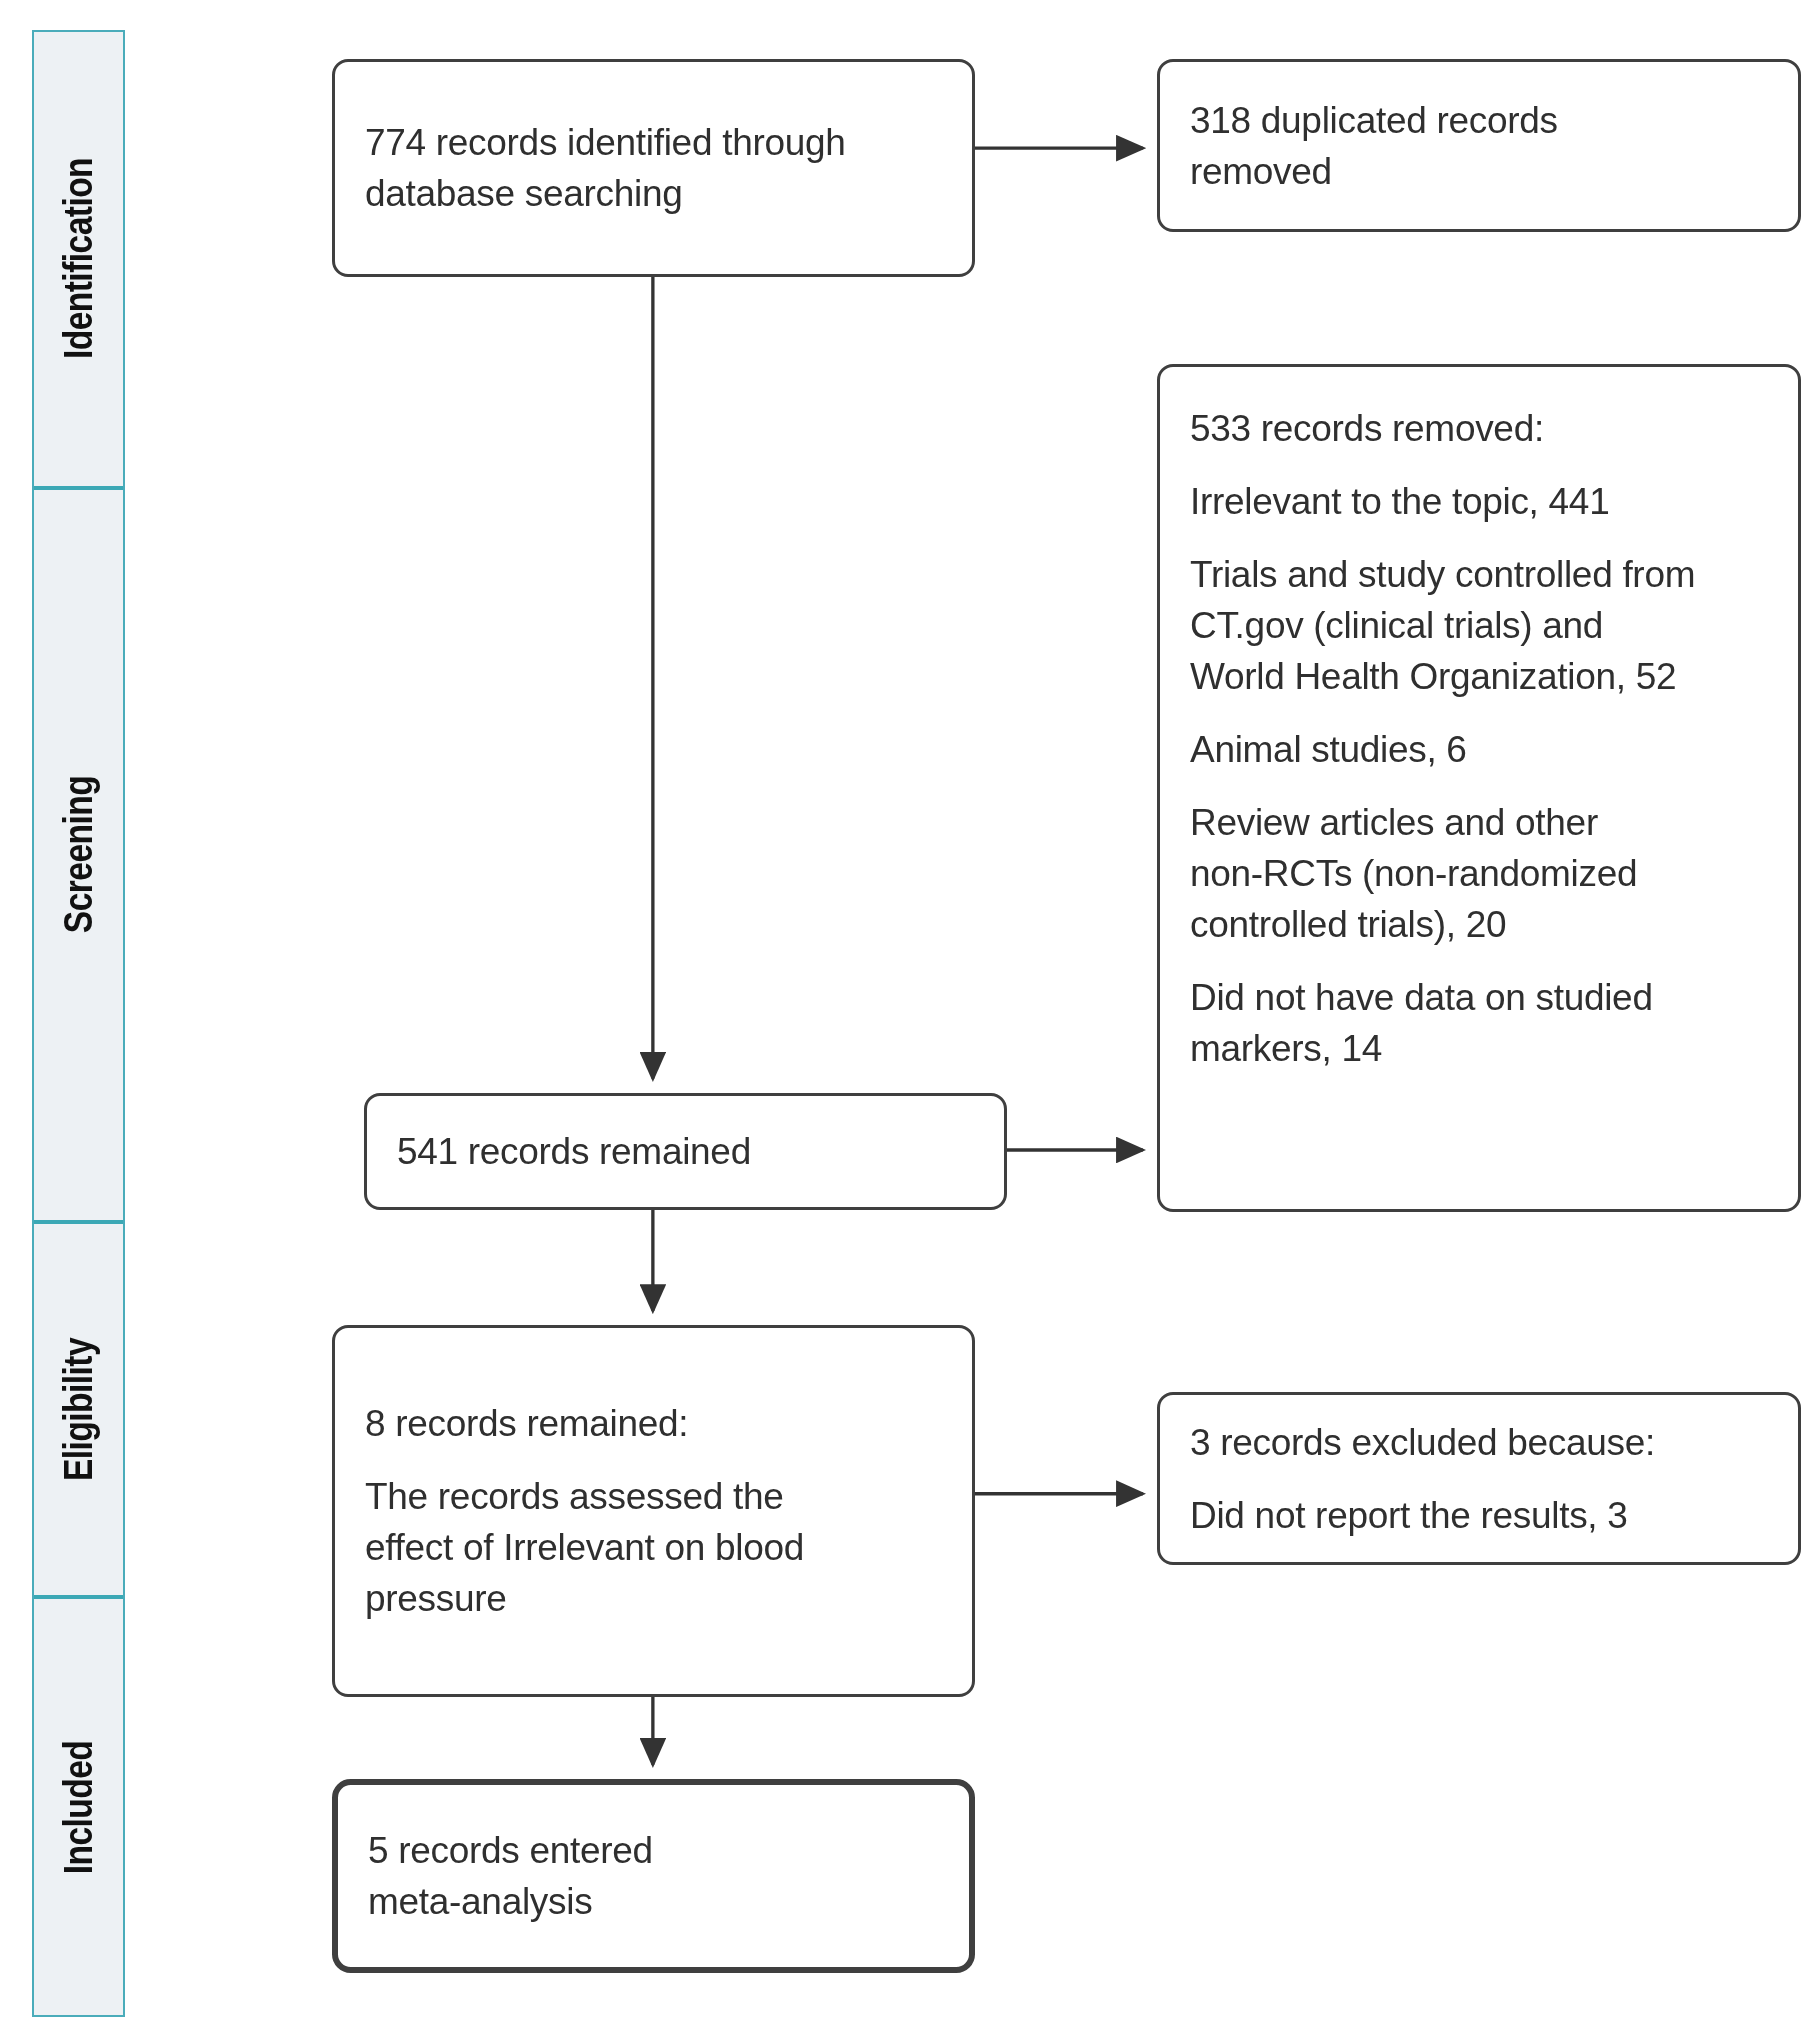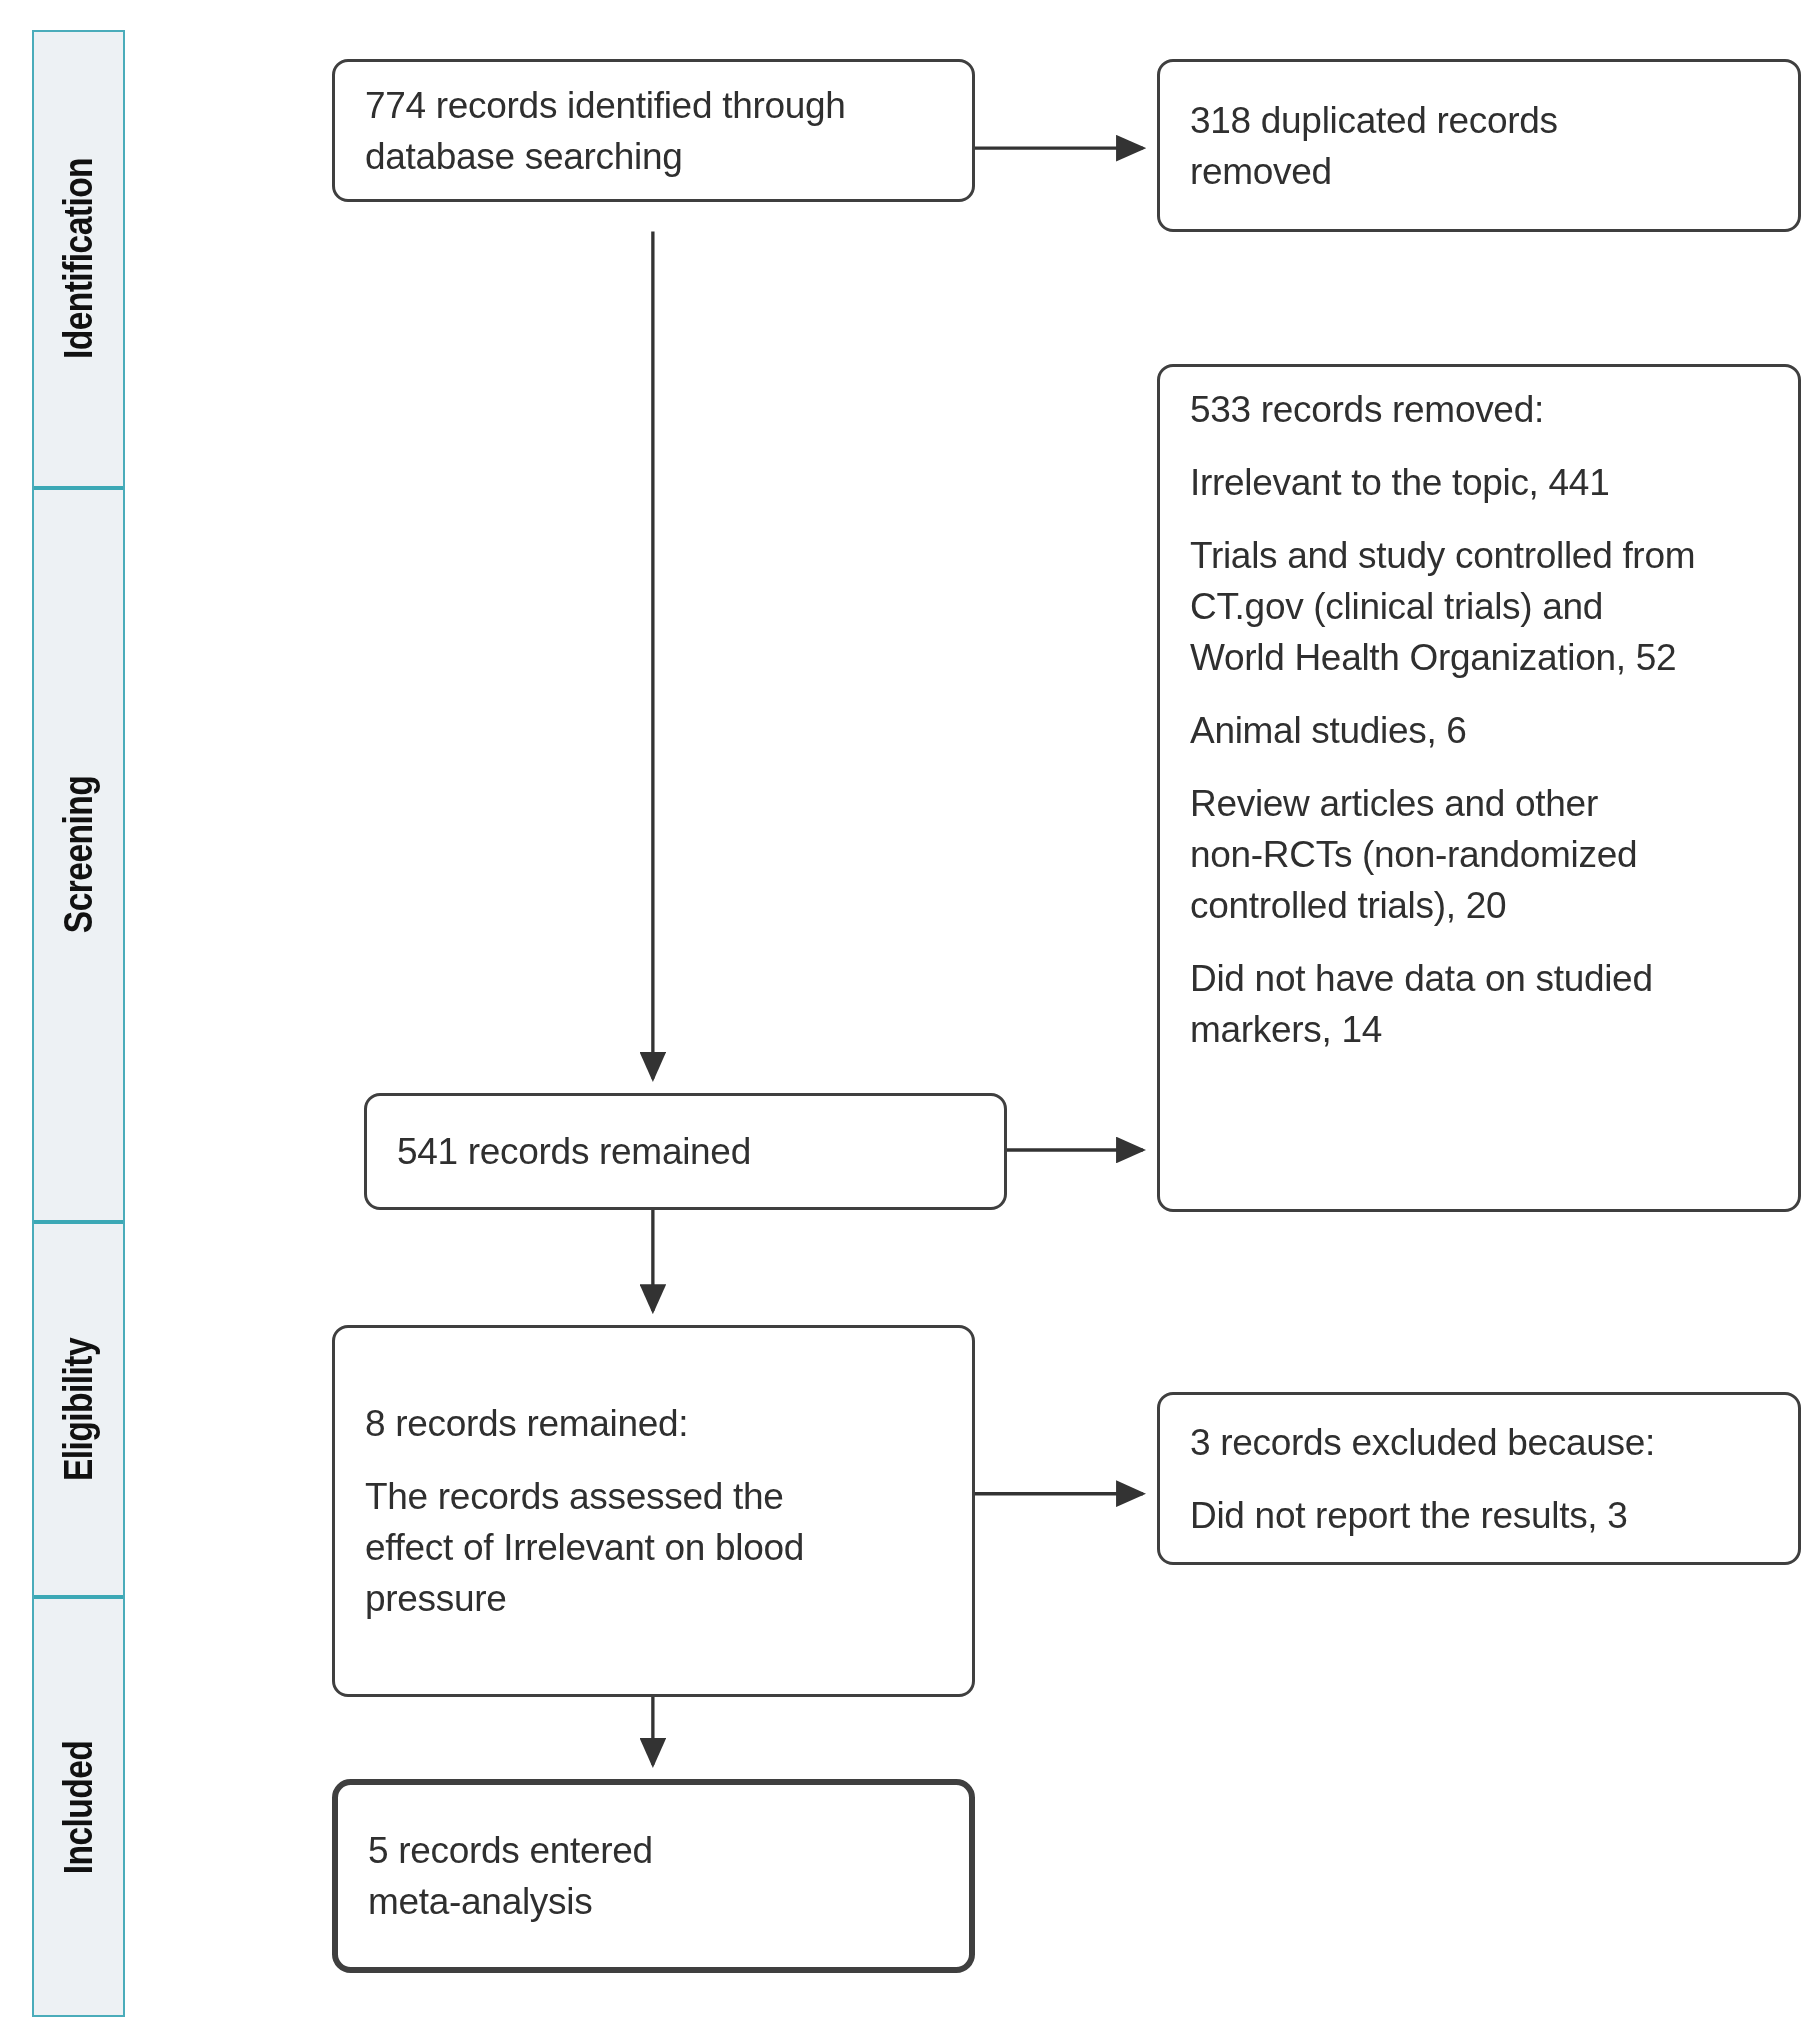--- a/index.html
+++ b/index.html
@@ -43,26 +43,26 @@
     background:#ffffff;
     border:3.3px solid #3f3f3f;
     border-radius:16px;
     font-size:37px;
     line-height:51px;
     letter-spacing:-0.3px;
     padding:13.4px 20px 13.4px 30px;
     display:flex;flex-direction:column;
   }
   .v-center{justify-content:center;}
-  .v-top{justify-content:flex-start;padding-top:17px;}
+  .v-top{justify-content:flex-start;padding-top:36px;}
   .box.thick{border-width:6.7px;border-radius:18.7px;}
   .para + .para{margin-top:22px;}
   .tline{white-space:nowrap;}
 
-  #box-identified{left:332px;top:59px;  width:643px;height:143px;}
+  #box-identified{left:332px;top:59px;  width:643px;height:218px;}
   #box-duplicates{left:1157px;top:59px; width:644px;height:173px;}
   #box-removed  {left:1157px;top:364px; width:644px;height:848px;}
   #box-remained541{left:324px;top:1093px;width:643px;height:117px;margin-left:40px;}
   #box-remained8 {left:332px;top:1325px;width:643px;height:372px;}
   #box-excluded3 {left:1157px;top:1392px;width:644px;height:173px;}
   #box-included5 {left:332px;top:1779px;width:643px;height:194px;}
 
   
   #arrows{position:absolute;left:0;top:0;pointer-events:none;}
   #arrows line{stroke:#333333;stroke-width:5;}

